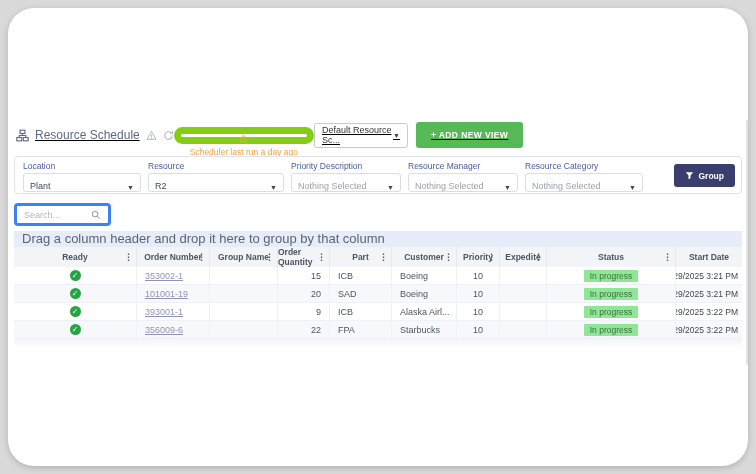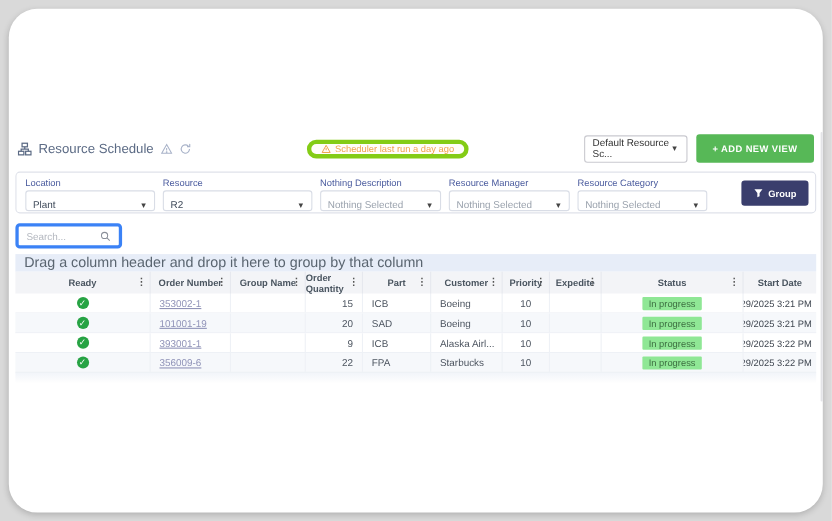--- a/index.html
+++ b/index.html
@@ -1,26 +1,26 @@
 <!DOCTYPE html>
 <html><head>
 <meta charset="utf-8">
 <style>
   * { margin:0; padding:0; box-sizing:border-box; }
   html,body { width:756px; height:474px; background:#d9d9d9; font-family:"Liberation Sans", sans-serif; }
   .card { position:relative; width:740px; height:458px; margin:8px; background:#fff; border-radius:26px;
           box-shadow:0 2px 6px rgba(0,0,0,.18); padding:0 6px; overflow:hidden; }
 
   
-  .topbar { margin-top:112px; height:30px; display:flex; align-items:center; justify-content:space-between; padding:0 2px; }
+  .topbar { margin-top:112px; height:30px; display:flex; align-items:center; padding:0 2px;text-decoration:underline; }
   .title-group { display:flex; align-items:center; gap:6px; }
   .page-title { font-size:12px; font-weight:500; color:#5c6b85; }
   .aux-icon { display:flex; align-items:center; color:#a9b3c9; }
-  .sched-badge { display:flex; align-items:center; gap:4px; border:4px solid #84cc16; border-radius:9px;
-                 height:17px; padding:0 9px; color:#f0a24b; font-size:8.5px; background:#fffdfa; }
+  .sched-badge { display:flex; align-items:center; gap:4px; border:7px solid #84cc16; border-radius:9px;
+                 height:17px; padding:0 9px; color:#f0a24b; font-size:8.5px; background:#fffdfa;flex-direction:column; }
   .right-controls { display:flex; align-items:center; }
   .view-select { width:94px; height:25px; border:1px solid #c9c9cf; border-radius:3px; display:flex;
                  align-items:center; justify-content:space-between; padding:0 7px; font-size:9px; color:#333;
                  margin-right:8px; cursor:pointer; background:#fff; }
   .caret { font-size:7px; color:#444; }
   .add-view-btn { height:26px; padding:0 15px; background:#57b857; border:none; border-radius:3px; color:#fff;
                   font-size:8.5px; font-weight:700; letter-spacing:.4px; cursor:pointer; font-family:inherit; }
 
   
   .filter-box { margin-top:6px; border:1px solid #dfe2ea; border-radius:4px; height:38px; position:relative;
@@ -125,21 +125,21 @@
       </div>
     </div>
     <div class="f-field">
       <span class="f-label">Resource</span>
       <div class="f-select w2">
         <span>R2</span>
         <span class="caret">▼</span>
       </div>
     </div>
     <div class="f-field">
-      <span class="f-label">Nothing Description</span>
+      <span class="f-label">Priority Description</span>
       <div class="f-select w3 placeholder">
         <span>Nothing Selected</span>
         <span class="caret">▼</span>
       </div>
     </div>
     <div class="f-field">
       <span class="f-label">Resource Manager</span>
       <div class="f-select w4 placeholder">
         <span>Nothing Selected</span>
         <span class="caret">▼</span>

